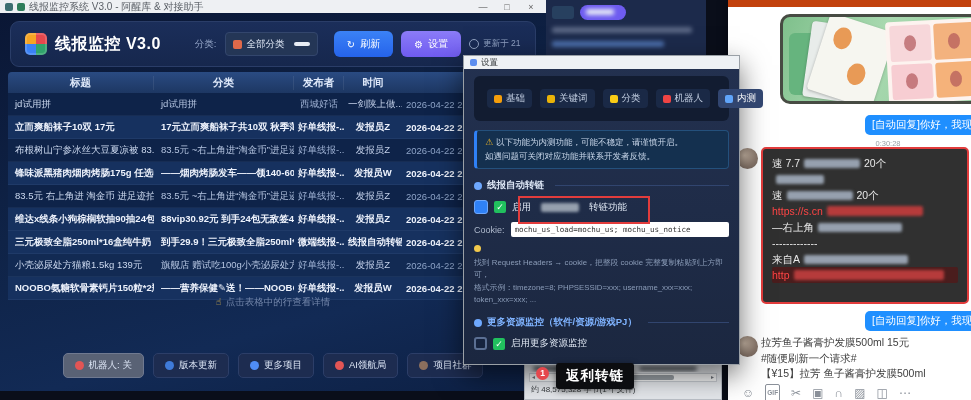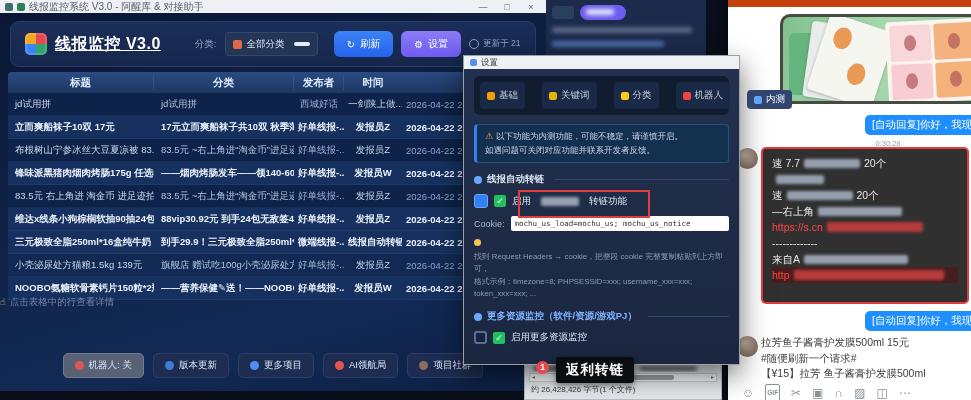--- a/index.html
+++ b/index.html
@@ -13,21 +13,21 @@
   .ti-sq.a{background:#3c6e71;}
   .ti-sq.b{background:#2e7d5b;}
   .mw-title{font-size:10px;color:#5a5f66;flex:1;white-space:nowrap;overflow:hidden;}
   .wctl{width:20px;text-align:center;font-size:9px;color:#666;cursor:default;}
   .mw-header{position:absolute;left:10px;top:21px;width:526px;height:46px;border-radius:9px;
     background:linear-gradient(180deg,#1b2e5a,#16274d);border:1px solid #2a3d68;
     display:flex;align-items:center;padding:0 14px;box-sizing:border-box;gap:8px;}
   .logo{width:22px;height:22px;border-radius:5px;flex:0 0 auto;
     background:conic-gradient(#e5484d 0 25%,#30a46c 0 50%,#3b82f6 0 75%,#f5a524 0);
     box-shadow:inset 0 0 0 2px rgba(255,255,255,.15);}
-  .app-title{font-size:16px;font-weight:bold;color:#fff;letter-spacing:.5px;white-space:nowrap;text-decoration:underline;}
+  .app-title{font-size:16px;font-weight:bold;color:#fff;letter-spacing:.5px;white-space:nowrap;}
   .cat-label{font-size:9.5px;color:#93a4c6;margin-left:26px;white-space:nowrap;}
   .cat-select{width:128px;height:24px;background:#243656;border:1px solid #33466d;border-radius:4px;
     display:flex;align-items:center;padding:0 7px;box-sizing:border-box;gap:5px;}
   .cart-ico{width:9px;height:9px;border-radius:2px;background:#e0694a;flex:0 0 auto;}
   .cat-val{font-size:9.5px;color:#dfe7f5;white-space:nowrap;}
   .sel-pill{margin-left:auto;width:16px;height:4px;border-radius:2px;background:#e8edf5;}
   .hbtn{height:26px;border-radius:6px;display:flex;align-items:center;gap:5px;padding:0 13px;
     font-size:10px;color:#fff;white-space:nowrap;cursor:pointer;}
   .hbtn.blue{background:linear-gradient(180deg,#3b82f6,#2563eb);margin-left:8px;}
   .hbtn.purple{background:linear-gradient(180deg,#8b7cf8,#6f5bf0);}
@@ -43,45 +43,45 @@
   .trow{height:22px;border-bottom:1px solid rgba(120,150,200,.09);background:#0e2349;}
   .trow:nth-child(even){background:#122a53;}
   .trow.bold{background:#16315f;}
   .trow.bold .cell{color:#edf2fc;font-weight:bold;}
   .cell{font-size:9.5px;white-space:nowrap;overflow:hidden;padding:0 4px;box-sizing:border-box;}
   .cell.title{color:#ccd9ef;padding-left:7px;}
   .cell.content{color:#b4c4e0;padding-left:7px;}
   .cell.cat{color:#9db0d2;}
   .cell.pub{color:#c4d1ea;}
   .cell.time{color:#8ea4c8;}
-  .hint{position:absolute;left:0;top:296px;width:546px;text-align:left;font-size:9.5px;color:#7487ab;}
+  .hint{position:absolute;left:0;top:296px;width:546px;text-align:center;font-size:9.5px;color:#7487ab;}
   .hand{color:#f0c24b;margin-right:4px;}
   .footer{position:absolute;left:0;top:353px;width:546px;display:flex;justify-content:center;gap:9px;}
   .fbtn{height:23px;border-radius:5px;background:#1d2c50;border:1px solid #2c3e68;color:#dbe4f4;
     font-size:9.5px;display:flex;align-items:center;gap:5px;padding:0 11px;cursor:pointer;white-space:nowrap;}
   .fbtn.active{background:#596275;border-color:#6f7990;}
   .ficon{width:9px;height:9px;border-radius:50%;flex:0 0 auto;}
   #taskbar{position:absolute;left:0;top:391px;width:728px;height:9px;background:#0a0e1a;z-index:0;}
   
   #bg-window{position:absolute;left:546px;top:0;width:160px;height:55px;background:#1c2a4b;z-index:1;}
   .bchip1{position:absolute;left:6px;top:6px;width:22px;height:13px;border-radius:3px;background:#27405f;}
   .bchip2{position:absolute;left:34px;top:5px;width:46px;height:15px;border-radius:8px;background:#6e5cf0;}
   .bblur{position:absolute;filter:blur(2px);border-radius:2px;}
   
   #dialog{position:absolute;left:463px;top:55px;width:277px;height:310px;z-index:5;
     background:linear-gradient(180deg,#233150,#1b2740);border:1px solid #9aa0a6;box-sizing:border-box;
     box-shadow:0 10px 26px rgba(0,0,0,.55);}
   .dlg-titlebar{height:13px;background:#eef1f4;display:flex;align-items:center;gap:4px;padding:0 6px;}
   .gear-dot{width:7px;height:7px;border-radius:2px;background:#5b8def;}
   .dlg-title{font-size:8.5px;color:#3c4043;}
   .dlg-body{padding:7px 10px 0 10px;}
-  .tabs{display:flex;gap:17px;background:#121c31;border-radius:6px;padding:6px;}
+  .tabs{display:flex;gap:8px;background:#121c31;border-radius:6px;padding:13px;}
   .tab{display:flex;align-items:center;gap:4px;padding:3px 7px;border-radius:4px;background:#1a2946;
     color:#c3cfe2;font-size:9.5px;cursor:pointer;white-space:nowrap;}
-  .tab.active{background:#31456f;color:#fff;margin-top:8px;}
+  .tab.active{background:#31456f;color:#fff;}
   .tico{width:8px;height:8px;border-radius:2px;flex:0 0 auto;}
   .warn{margin-top:9px;background:#14304f;border:1px solid #24507c;border-left:3px solid #2f81f7;
     border-radius:4px;padding:5px 8px;font-size:8.5px;color:#c9d7ea;line-height:1.55;}
   .warn .wico{color:#f2b824;margin-right:3px;font-size:9px;}
   .sec{margin-top:10px;display:flex;align-items:center;gap:5px;font-size:9.5px;font-weight:bold;color:#dce6f5;}
   .sec .sico{width:8px;height:8px;border-radius:50%;background:#6ea8fe;flex:0 0 auto;}
   .sec .rule{flex:1;height:1px;background:#31456f;margin-left:6px;}
   .sec.blue{color:#7fb3ff;}
   .cbrow{margin-top:8px;display:flex;align-items:center;gap:6px;position:relative;font-size:9.5px;color:#dfe7f3;}
   .bigcheck{width:14px;height:14px;border-radius:3px;background:#2f81f7;border:1px solid #6ea8fe;box-sizing:border-box;cursor:pointer;}
@@ -375,21 +375,21 @@
   <div class="ex-top">
     <span class="bblur" style="left:8px;top:2px;width:62px;height:5px;background:#5a5f66;"></span>
     <span class="ex-tab"></span>
     <span class="bblur" style="left:114px;top:2px;width:58px;height:5px;background:#5a5f66;"></span>
   </div>
   <div class="ex-scroll">
     <span class="ex-arrow" style="left:2px;">◂</span>
     <span class="ex-thumb"></span>
     <span class="ex-arrow" style="right:2px;">▸</span>
   </div>
-  <div class="ex-status">约 26,428,426 字节(1 个文件)</div>
+  <div class="ex-status">约 48,575,328 字节(1 个文件)</div>
 </div>
 
 <div id="chat">
   <div class="product-img">
     <span class="cyl"></span>
     <span class="card c2"></span>
     <span class="card c1">
       <i class="blob" style="left:10px;top:10px;"></i>
         <i class="blob" style="left:34px;top:40px;"></i>
     </span>
@@ -410,22 +410,22 @@
   </div>
 
   <div class="bub r1">[自动回复]你好，我现</div>
   <div class="chattime">0:30:28</div>
 
   <span class="avatar a1"></span>
   <div class="redbub">
       <div class="rline"><span>速 7.7</span><span class="blur" style="width: 56px;"></span><span>20个</span></div>
       <div class="rline"><span class="blur" style="width: 48px;"></span></div>
       <div class="rline"><span>速</span><span class="blur" style="width: 66px;"></span><span>20个</span></div>
+      <div class="rline link"><span>https://s.cn</span><span class="blur rblur" style="width: 96px;"></span></div>
       <div class="rline"><span>—右上角</span><span class="blur" style="width: 84px;"></span></div>
-      <div class="rline link"><span>https://s.cn</span><span class="blur rblur" style="width: 96px;"></span></div>
       <div class="rline"><span>-------------</span></div>
       <div class="rline"><span>来自A</span><span class="blur" style="width: 104px;"></span></div>
       <div class="rline link band"><span>http</span><span class="blur rblur" style="width: 150px;"></span></div>
     </div>
 
   <div class="bub r2">[自动回复]你好，我现</div>
 
   <span class="avatar a2"></span>
   <div class="msg2">
       <div>拉芳鱼子酱膏护发膜500ml 15元</div>

